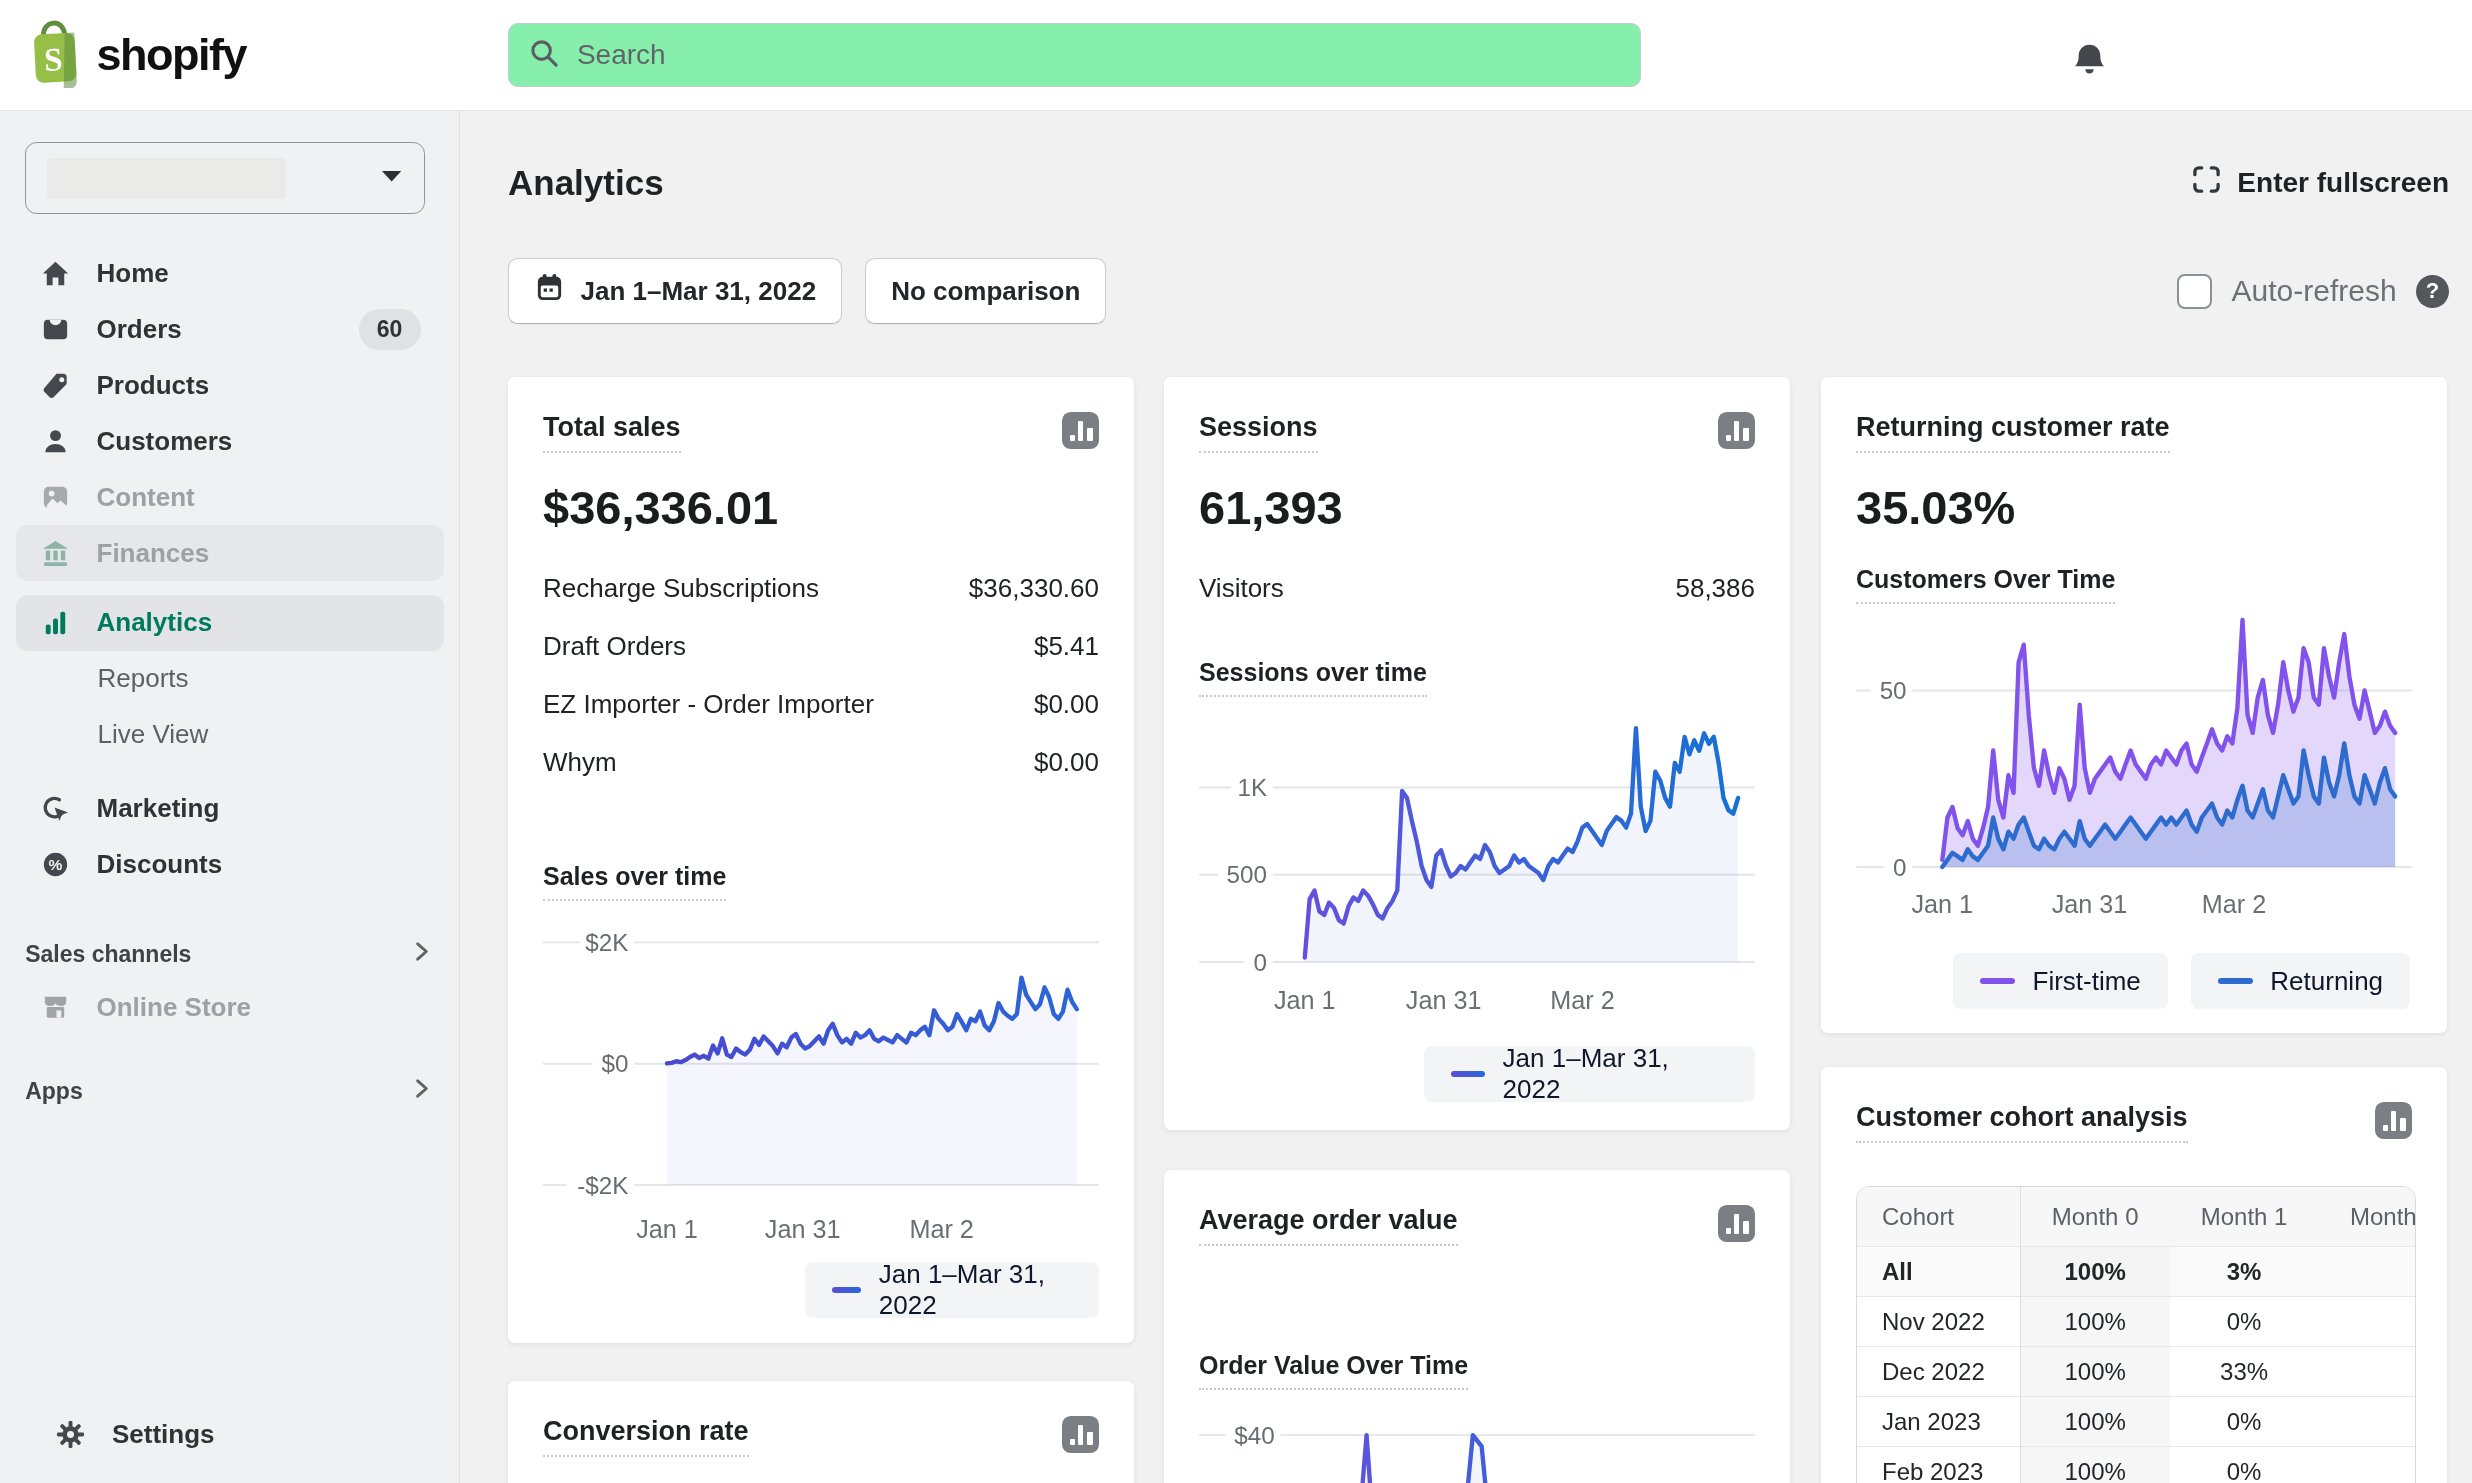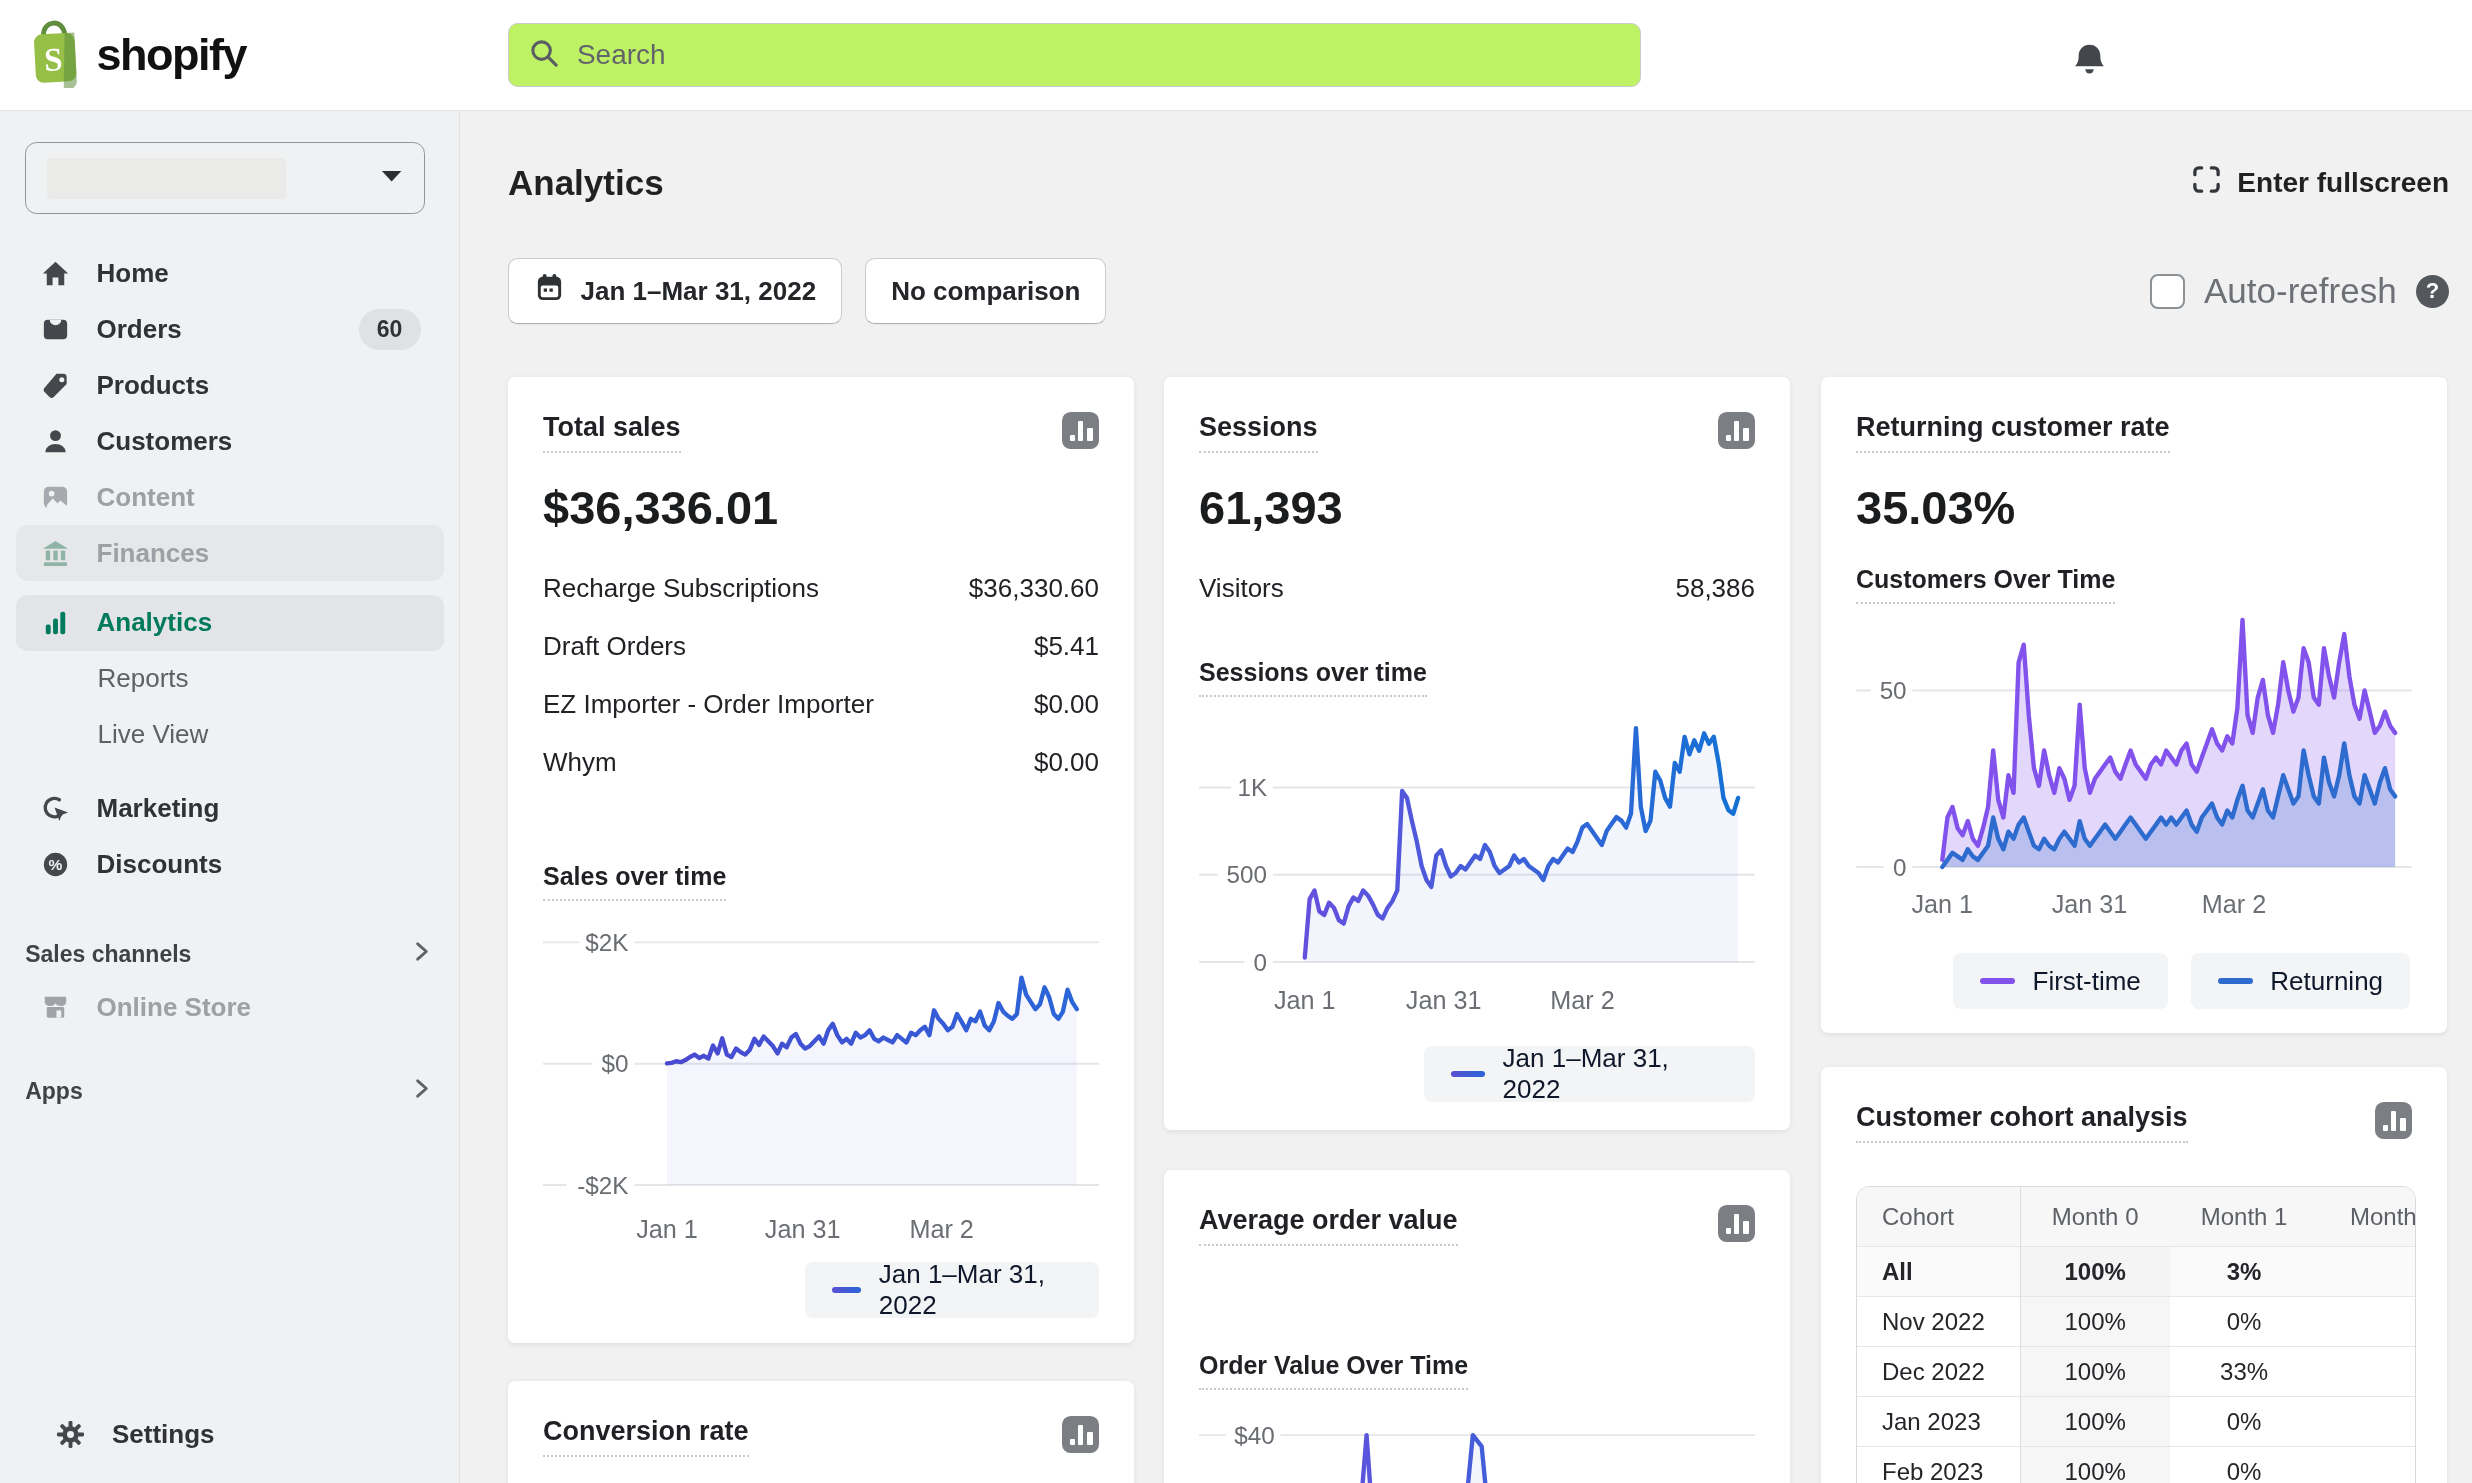--- a/index.html
+++ b/index.html
@@ -4,21 +4,21 @@
 <style>
   * { margin:0; padding:0; box-sizing:border-box; }
   html,body { width:2473px; height:1484px; overflow:hidden; background:#f1f1f2;
     font-family:"Liberation Sans", sans-serif; color:#1a1c1d; }
 
   
   .topbar { position:absolute; left:0; top:0; width:2473px; height:111px; background:#fff;
     border-bottom:1.9px solid #e3e4e6; z-index:10; }
   .logo { position:absolute; left:25px; top:19.4px; height:72px; display:flex; align-items:center; gap:11.6px; }
   .brand { font-size:45px; font-weight:800; letter-spacing:-1.5px; color:#111; }
-  .search { position:absolute; left:508px; top:23px; width:1133px; height:64px; background:#bef264;
+  .search { position:absolute; left:508px; top:23px; width:1133px; height:64px; background:#86efac;
     border:1.9px solid #c9cbce; border-radius:9.7px; display:flex; align-items:center; padding:0 19.4px; gap:15.5px; }
   .search input { border:none; outline:none; background:transparent; font-size:28px; color:#5f6368;
     font-family:"Liberation Sans", sans-serif; width:970px; }
   .search input::placeholder { color:#61656a; }
   .bell { position:absolute; left:2069px; top:35px; }
 
   
   .sidebar { position:absolute; left:0; top:111px; width:460px; height:1373px; background:#f0f1f2;
     border-right:1.9px solid #e0e1e3; }
   .store { margin:31px 25px 0 25px; width:400px; height:72px; border:1.9px solid #8f9499; border-radius:11.6px;
@@ -43,21 +43,21 @@
   .main { position:absolute; left:460px; top:111px; width:2013px; height:1373px; }
   .h1row { position:absolute; left:48px; right:24px; top:52px; display:flex; justify-content:space-between; align-items:center; }
   .h1 { font-size:35px; font-weight:700; color:#1f2123; }
   .fsbtn { display:flex; align-items:center; gap:15.5px; font-size:28px; font-weight:600; color:#1f2123; cursor:pointer; }
   .ctrlrow { position:absolute; left:48px; right:24px; top:147px; height:66px; display:flex; align-items:center; gap:23px; }
   .btn { height:66px; background:#fff; border:1.9px solid #cbccce; border-bottom-color:#aeb0b3; border-radius:9.7px;
     display:flex; align-items:center; gap:15.5px; padding:0 25px; font-size:26px; font-weight:600; color:#24262a;
     box-shadow:0 1px 1px rgba(0,0,0,.04); }
   .autorefresh { margin-left:auto; display:flex; align-items:center; gap:19.4px; }
   .checkbox { width:35px; height:35px; background:#fff; border:2.4px solid #8c9196; border-radius:7.8px; }
-  .ar-label { font-size:35px; color:#6d7176; }
+  .ar-label { font-size:30px; color:#6d7176; }
   .qicon { width:33px; height:33px; border-radius:50%; background:#54575c; color:#fff; font-size:22px; font-weight:700;
     display:flex; align-items:center; justify-content:center; }
 
   
   .card { position:absolute; background:#fff; border-radius:7px; box-shadow:0 1.9px 4.9px rgba(31,33,36,.08); padding:35px; }
   .cardhead { display:flex; justify-content:space-between; align-items:flex-start; }
   .ctitle { font-size:27px; font-weight:650; color:#1f2124; display:inline-block;
     border-bottom:2.9px dotted #c7c9cb; padding-bottom:7.8px; }
   .chartbtn { width:37px; height:37px; border-radius:8.7px; background:#7b7e83; position:relative; flex:0 0 37px; }
   .chartbtn i { position:absolute; background:#fff; border-radius:1px; }

